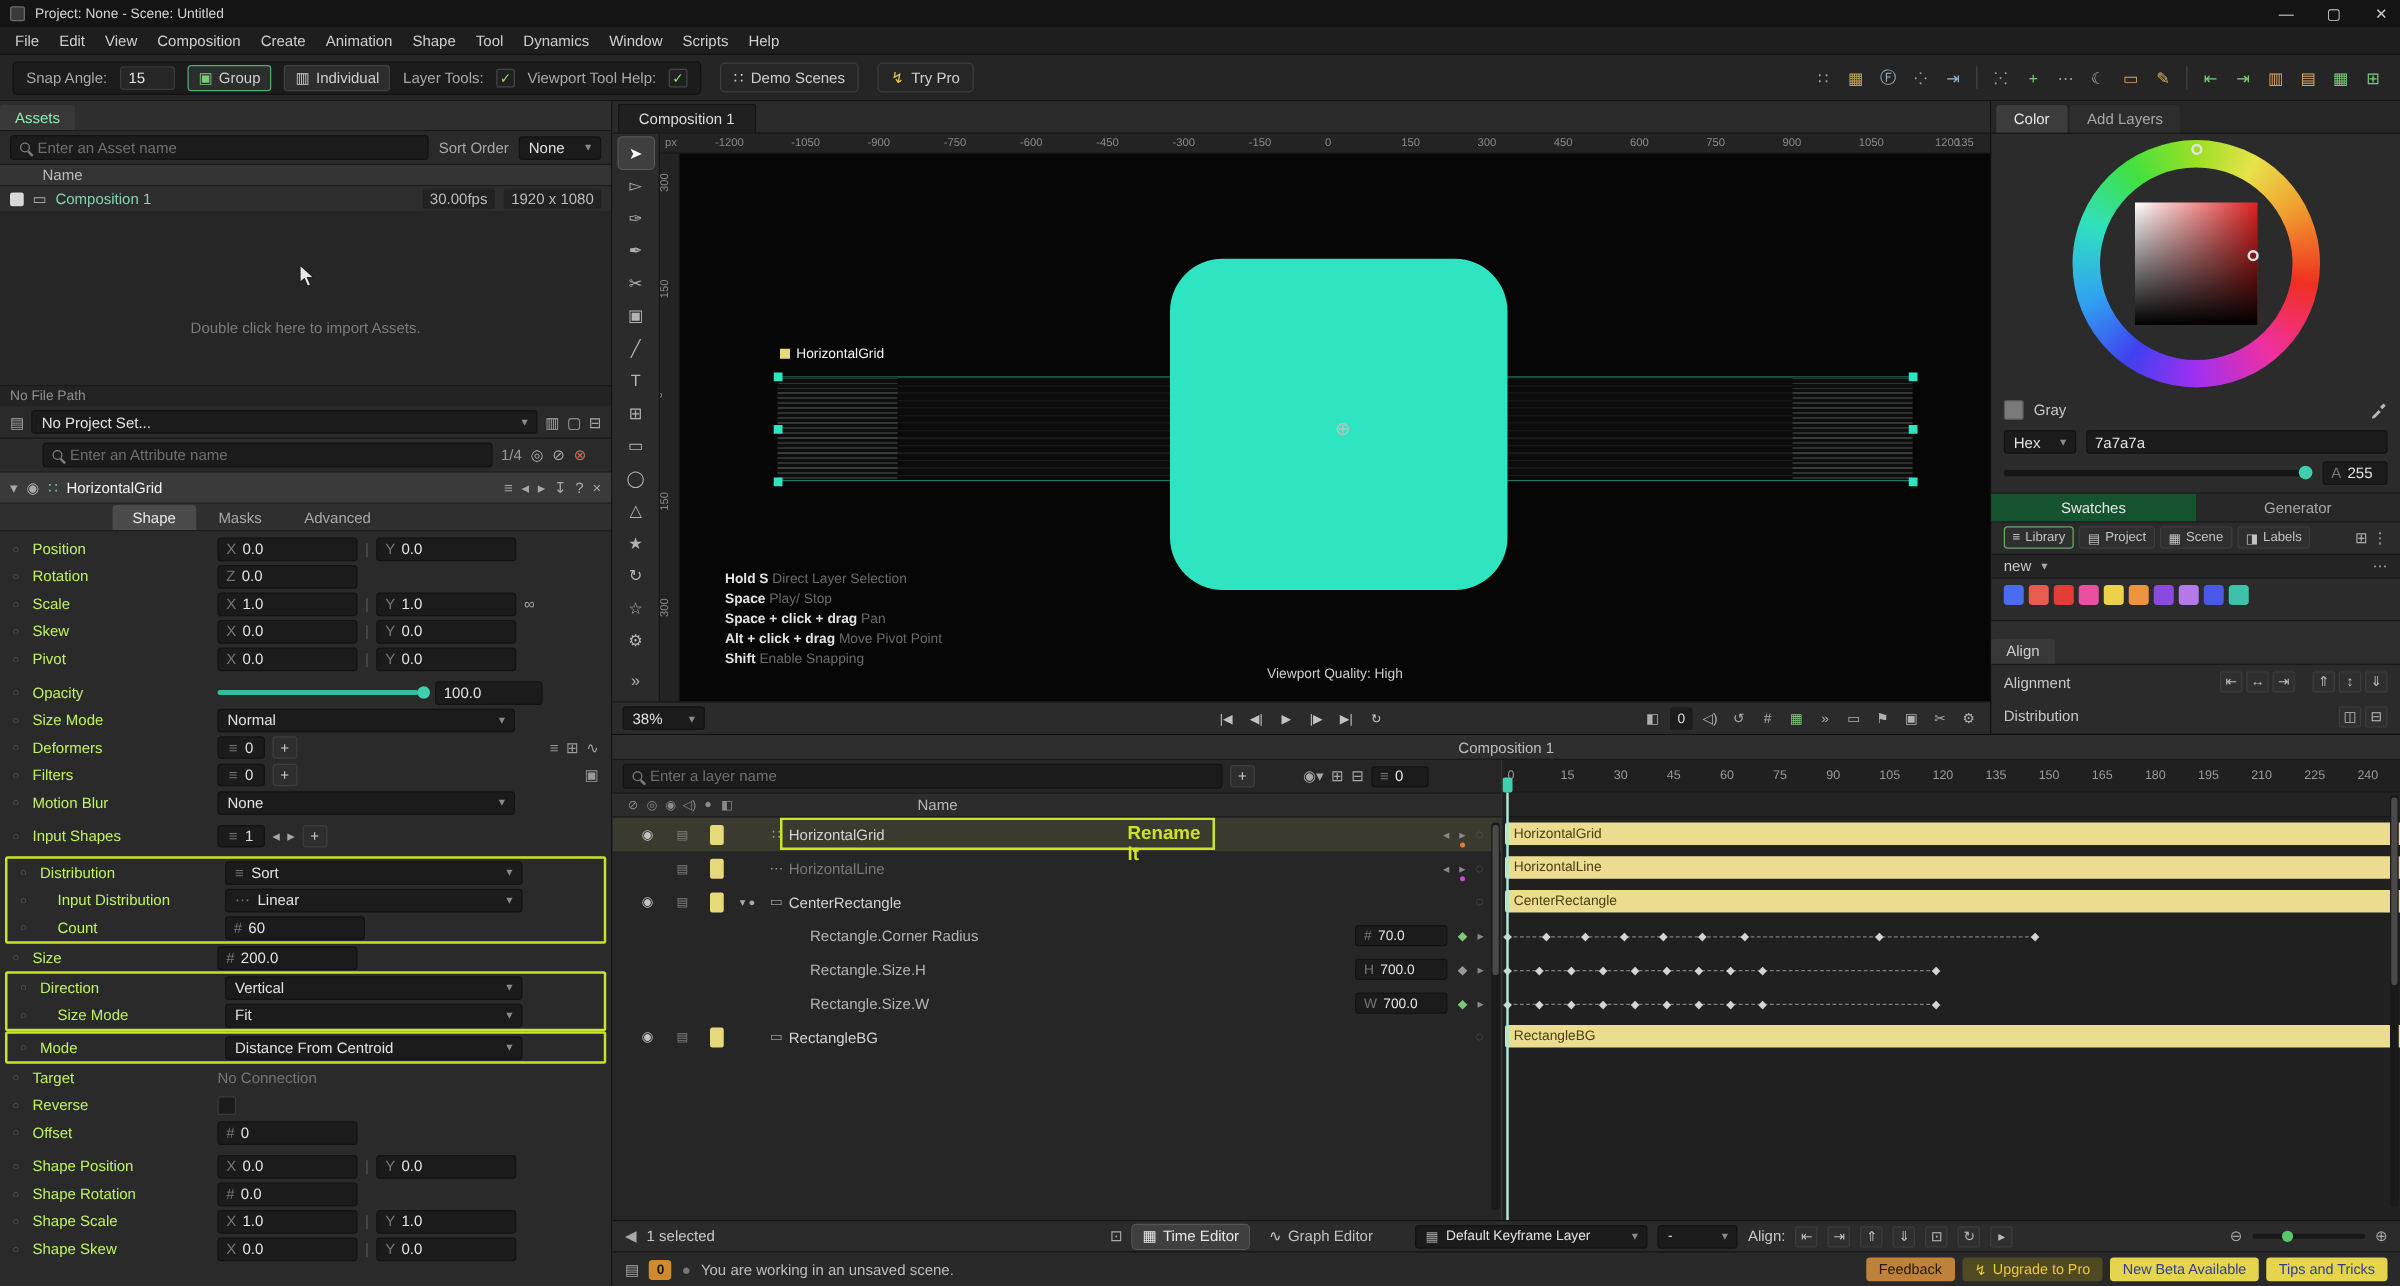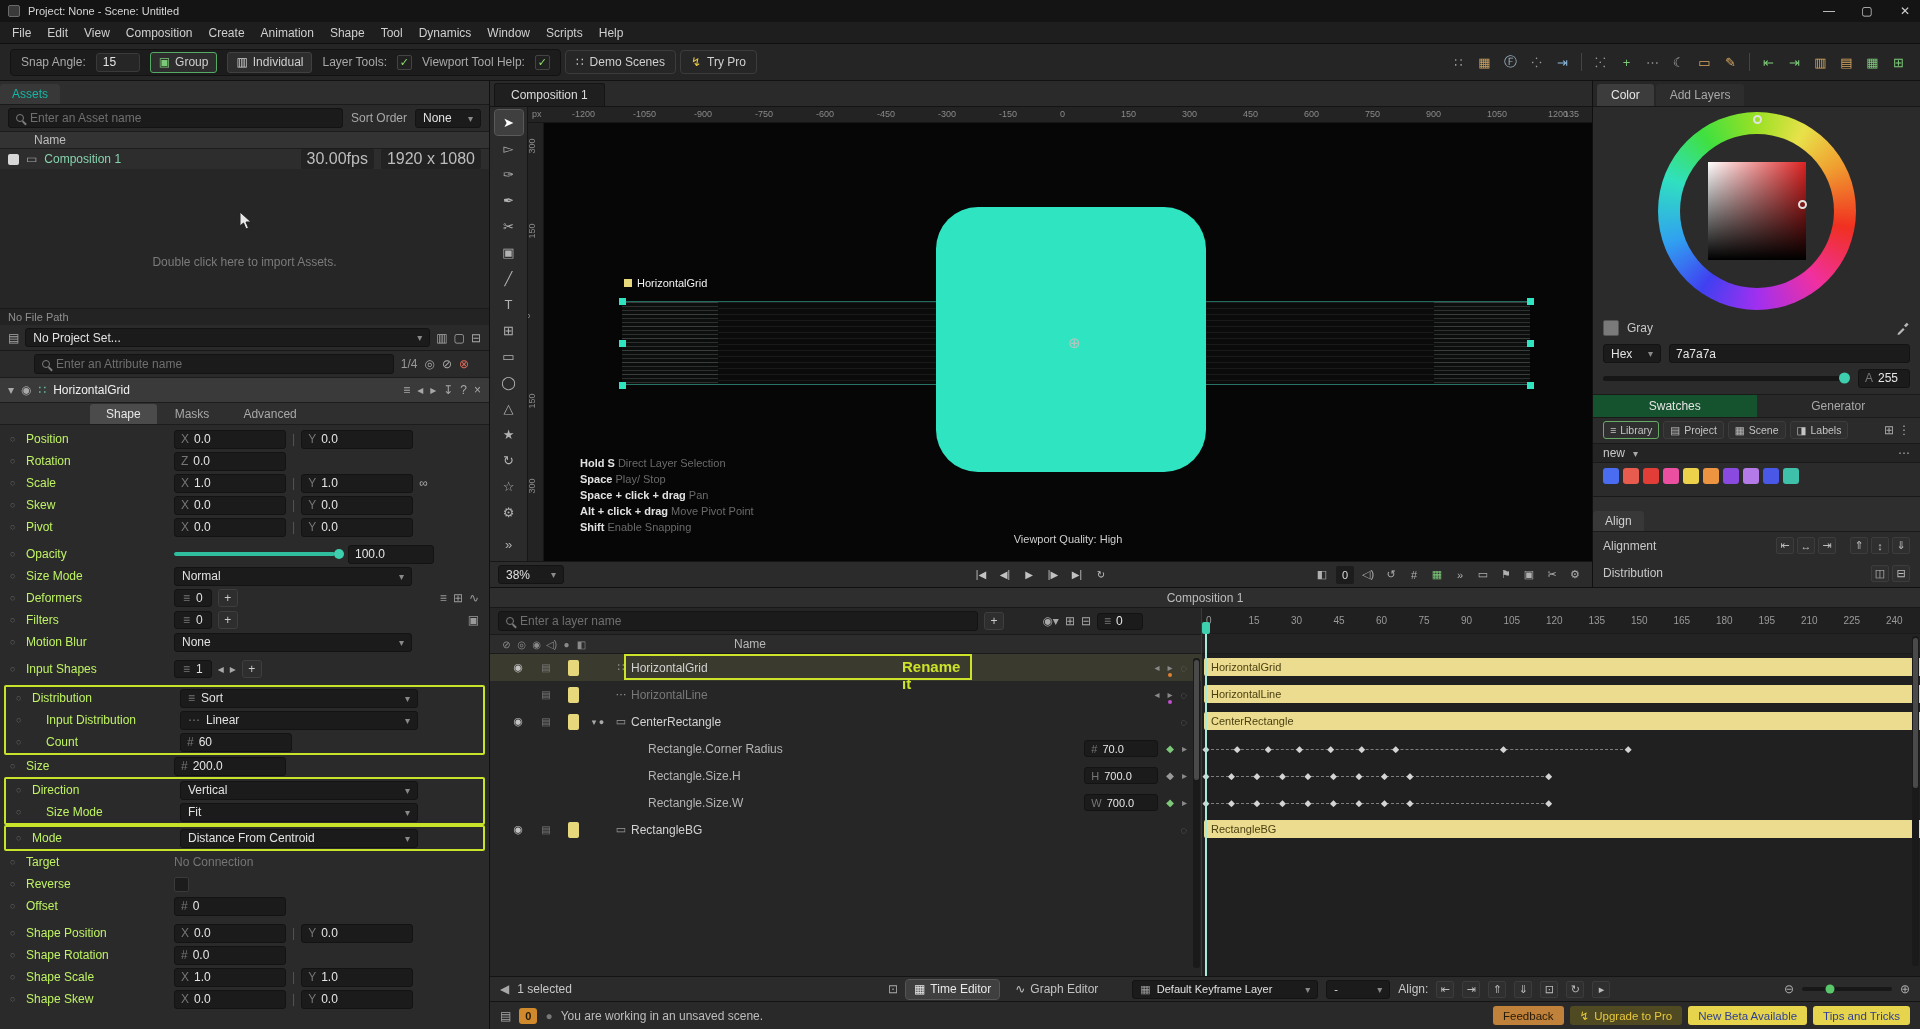--- a/index.html
+++ b/index.html
@@ -7,21 +7,21 @@
     color:#c8c8c8; font-family:"Liberation Sans", sans-serif; font-size:12px; }
   .app { width:1920px; height:1029px; display:flex; flex-direction:column; background:#282828; }
 
   
   .titlebar { height:22px; background:#141414; display:flex; align-items:center; gap:8px; padding:0 0 0 8px; flex:0 0 auto; }
   .titlebar .appico { width:12px; height:12px; background:#3a3a3a; border:1px solid #6a6a6a; border-radius:2px; }
   .titlebar .ttl { font-size:11px; color:#d6d6d6; flex:1; }
   .winbtn { width:30px; height:22px; display:flex; align-items:center; justify-content:center; color:#cfcfcf; font-size:12px; }
   .menubar { height:22px; background:#1e1e1e; border-bottom:1px solid #101010; display:flex; align-items:center; padding:0 4px; flex:0 0 auto; }
   .menu-item { padding:3px 8px; color:#cfcfcf; }
-  .toolbar { height:37px; background:#252525; border-bottom:1px solid #121212; display:flex; align-items:center; padding:0 10px; gap:4px; flex:0 0 auto; }
+  .toolbar { height:37px; background:#252525; border-bottom:1px solid #121212; display:flex; align-items:center; padding:0 10px; gap:15px; flex:0 0 auto; }
   .tb-inset { background:#1c1c1c; border:1px solid #121212; border-radius:4px; height:27px; display:flex; align-items:center; gap:10px; padding:0 10px; }
   .tb-lbl { color:#a8a8a8; }
   .tb-field { background:#262626; border:1px solid #3a3a3a; border-radius:3px; height:19px; min-width:44px; padding:0 6px; display:flex; align-items:center; color:#e2e2e2; }
   .tb-btn { background:#2d2d2d; border:1px solid #404040; border-radius:3px; height:21px; padding:0 8px; display:flex; align-items:center; gap:5px; color:#cfcfcf; }
   .tb-btn.on { border-color:#5a6; }
   .chk { width:15px; height:15px; background:#202020; border:1px solid #444; border-radius:2px; display:flex; align-items:center; justify-content:center; color:#8ce06a; font-size:11px; }
   .tb-action { background:#262626; border:1px solid #3c3c3c; border-radius:4px; height:24px; padding:0 10px; display:flex; align-items:center; gap:6px; color:#d0d0d0; }
   .tb-icons { margin-left:auto; display:flex; align-items:center; gap:3px; }
   .tb-ic { width:23px; height:21px; display:flex; align-items:center; justify-content:center; font-size:13px; border-radius:3px; }
   .tb-div { width:1px; height:18px; background:#444; margin:0 4px; }
@@ -34,28 +34,28 @@
   .input input::placeholder { color:#6f6f6f; }
   .field { background:#1b1b1b; border:1px solid #131313; border-radius:3px; height:19px; display:flex; align-items:center; gap:5px; padding:0 6px; color:#e6e6e6; }
   .pfx { color:#767676; }
   .dd { background:#1b1b1b; border:1px solid #131313; border-radius:3px; height:19px; display:flex; align-items:center; gap:6px; padding:0 7px; color:#e2e2e2; }
   .dd .car { margin-left:auto; color:#8a8a8a; font-size:10px; }
   .icbtn { display:flex; align-items:center; justify-content:center; color:#a8a8a8; }
 
   
   .left-panel { width:490px; flex:0 0 auto; background:#2a2a2a; border-right:1px solid #101010; display:flex; flex-direction:column; overflow:hidden; }
   .sect-tab { height:24px; background:#2e2e2e; border-bottom:1px solid #1a1a1a; display:flex; align-items:flex-end; }
-  .sect-tab span { background:#383838; color:#14b8a6; padding:3px 12px; border-radius:3px 3px 0 0; font-size:12px; }
+  .sect-tab span { background:#383838; color:#86efac; padding:3px 12px; border-radius:3px 3px 0 0; font-size:12px; }
   .asearch { height:26px; display:flex; align-items:center; gap:8px; padding:0 8px; background:#2a2a2a; }
   .asearch .input { flex:1; }
   .name-hdr { height:18px; background:#333; border-top:1px solid #1c1c1c; border-bottom:1px solid #1c1c1c; display:flex; align-items:center; padding:0 8px; gap:10px; color:#bdbdbd; }
   .comp-row { height:20px; display:flex; align-items:center; gap:7px; padding:0 8px; background:#2d2d2d; }
   .comp-row .sw { width:11px; height:11px; background:#d8d8d8; border-radius:2px; }
   .comp-name { color:#86d3ae; flex:1; }
-  .meta { color:#bdbdbd; background:#222; padding:1px 6px; border-radius:2px; font-size:16px; }
+  .meta { color:#bdbdbd; background:#222; padding:1px 6px; border-radius:2px; font-size:12px; }
   .import-area { height:140px; position:relative; background:#262626; border-bottom:1px solid #1a1a1a; display:flex; align-items:center; justify-content:center; }
   .import-hint { color:#7b7b7b; margin-top:46px; }
   .cursor-svg { position:absolute; left:238px; top:42px; }
   .nofile { height:16px; display:flex; align-items:center; padding:0 8px; color:#8f8f8f; background:#232323; font-size:11px; }
   .proj-row { height:26px; display:flex; align-items:center; gap:6px; padding:0 8px; background:#2a2a2a; border-bottom:1px solid #191919; }
   .proj-row .dd { flex:1; }
   .attr-search { height:26px; display:flex; align-items:center; gap:7px; padding:0 20px;margin-left:14px; }
   .attr-search .input { flex:1; }
   .pagination { color:#9a9a9a; }
   .node-hdr { height:26px; background:#3a3a3a; border-top:1px solid #1c1c1c; border-bottom:1px solid #1c1c1c; display:flex; align-items:center; gap:7px; padding:0 8px; }

